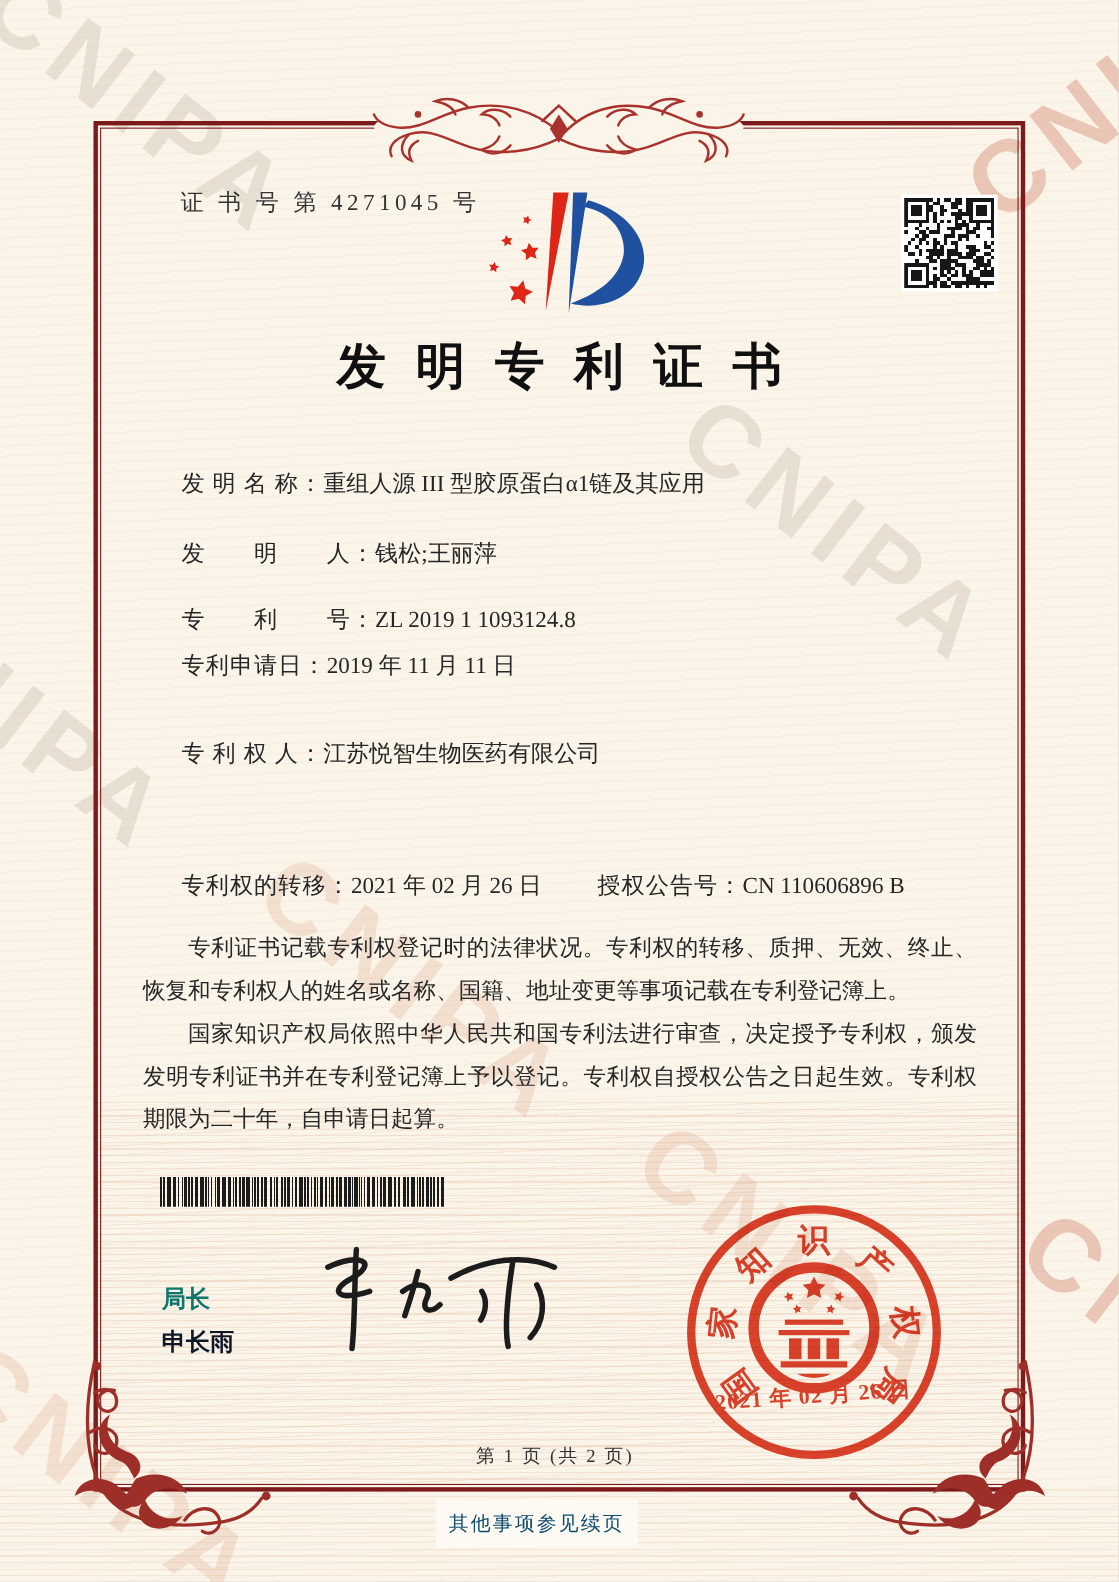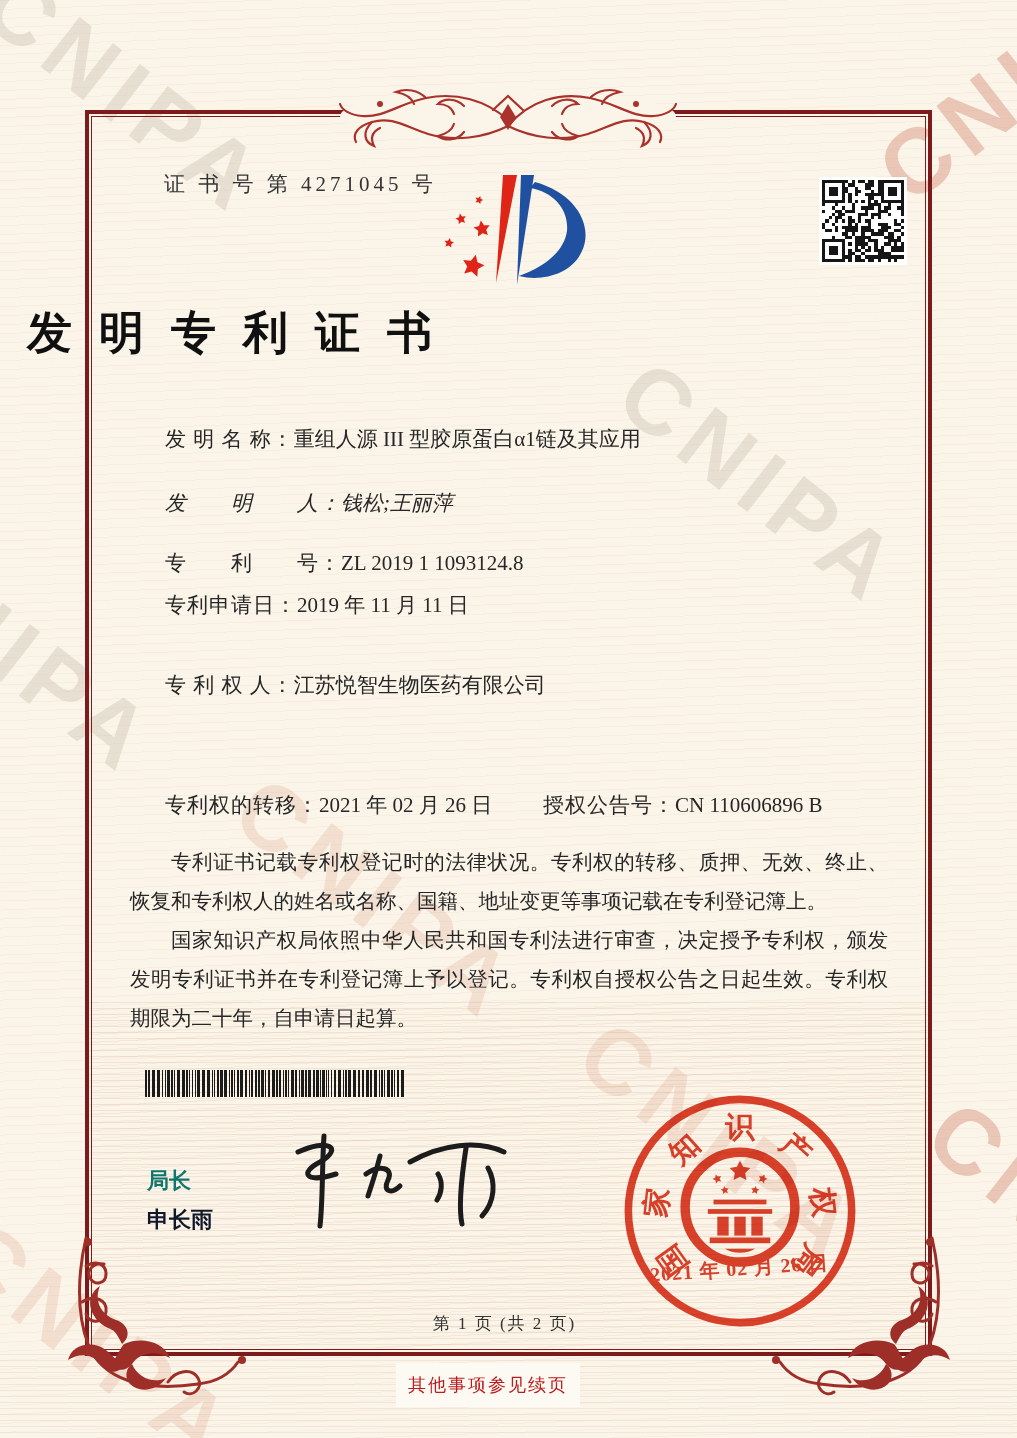--- a/index.html
+++ b/index.html
@@ -32,37 +32,37 @@
     background:repeating-linear-gradient(180deg, rgba(212,148,108,0.14) 0 1px, transparent 1px 6px);
   }
   .frame{position:absolute;left:85px;top:110px;width:839px;height:1238px;border:4px solid #7d1a1b;z-index:2;}
   .frame-inner{position:absolute;inset:2px;border:1px solid #7d1a1b;}
   .ornament-top{position:absolute;left:318px;top:80px;z-index:3;}
   .flourish{position:absolute;z-index:3;}
   .cert-no{position:absolute;left:128px;top:170px;z-index:4;font-size:21px;letter-spacing:4px;color:#333;margin-left:36px;}
   .logo{position:absolute;left:422px;top:163px;z-index:4;}
   .qr{position:absolute;left:819px;top:177px;width:88px;height:88px;z-index:4;background:#fff;padding:3px;box-sizing:border-box;}
   .title{
-    position:absolute;left:0;top:303px;width:100%;z-index:4;
+    position:absolute;left:0;top:303px;width:100%;z-index:4;text-align:center;
     font-size:45px;font-weight:bold;color:#101010;letter-spacing:27px;text-indent:27px;
   }
   .field-row{position:absolute;left:145px;width:745px;z-index:4;font-size:21px;color:#262626;white-space:nowrap;margin-left:20px;}
   .field-row .lbl{letter-spacing:1px;}
   .grant-no-pair{position:absolute;left:378px;top:0;}
   .paras{position:absolute;left:130px;top:843px;width:758px;z-index:4;font-size:20.5px;line-height:39px;text-align:justify;color:#262626;}
   .paras p{margin:0;text-indent:2em;}
   .barcode{position:absolute;left:145px;top:1070px;z-index:4;line-height:0;}
   .signer-title{position:absolute;left:147px;top:1166px;z-index:4;font-family:"Liberation Sans","DejaVu Sans",sans-serif;font-size:22px;font-weight:600;color:#0f766e;}
   .signer-name{position:absolute;left:147px;top:1205px;z-index:4;font-family:"Liberation Sans","DejaVu Sans",sans-serif;font-size:22px;font-weight:700;color:#0f172a;}
   .signature{position:absolute;left:262px;top:1122px;z-index:4;}
   .seal{position:absolute;left:617px;top:1088px;z-index:5;opacity:0.95;mix-blend-mode:multiply;}
   .page-info{position:absolute;left:85px;top:1312px;width:839px;z-index:4;text-align:center;font-size:17px;letter-spacing:2px;color:#333;}
   .cont-box{
     position:absolute;left:396px;top:1363px;width:184px;height:44px;z-index:4;
-    background:#fdfaf3;text-align:center;line-height:44px;font-size:18px;letter-spacing:2px;color:#b91c1c;
+    background:#fdfaf3;text-align:center;line-height:44px;font-size:18px;letter-spacing:2px;color:#0c4a6e;
   }
 </style>
 </head>
 <body>
 
 <div class="page">
 
   <span class="wm wm-gray" style="left:-40px;top:40px;">CNIPA</span>
   <span class="wm wm-red wm-up" style="left:856px;top:28px;">CNIPA</span>
   <span class="wm wm-gray" style="left:596px;top:430px;">CNIPA</span>
@@ -491,21 +491,21 @@
         <rect x="17" y="24" width="1" height="1" fill="#161616"></rect>
         <rect x="20" y="24" width="1" height="1" fill="#161616"></rect>
         <rect x="22" y="24" width="1" height="1" fill="#161616"></rect>
       </svg></div>
 
   <div class="title">发明专利证书</div>
 
   <div class="field-row" style="top:425px;">
     <span class="lbl">发 明 名 称：</span><span>重组人源 III 型胶原蛋白α1链及其应用</span>
   </div>
-  <div class="field-row" style="top:489px;font-style:italic;">
+  <div class="field-row" style="top:489px;">
     <span class="lbl">发　　明　　人：</span><span>钱松;王丽萍</span>
   </div>
   <div class="field-row" style="top:549px;">
     <span class="lbl">专　　利　　号：</span><span>ZL 2019 1 1093124.8</span>
   </div>
   <div class="field-row" style="top:591px;font-family:Liberation Serif, serif;">
     <span class="lbl">专利申请日：</span><span>2019 年 11 月 11 日</span>
   </div>
   <div class="field-row" style="top:671px;">
     <span class="lbl">专 利 权 人：</span><span>江苏悦智生物医药有限公司</span>

